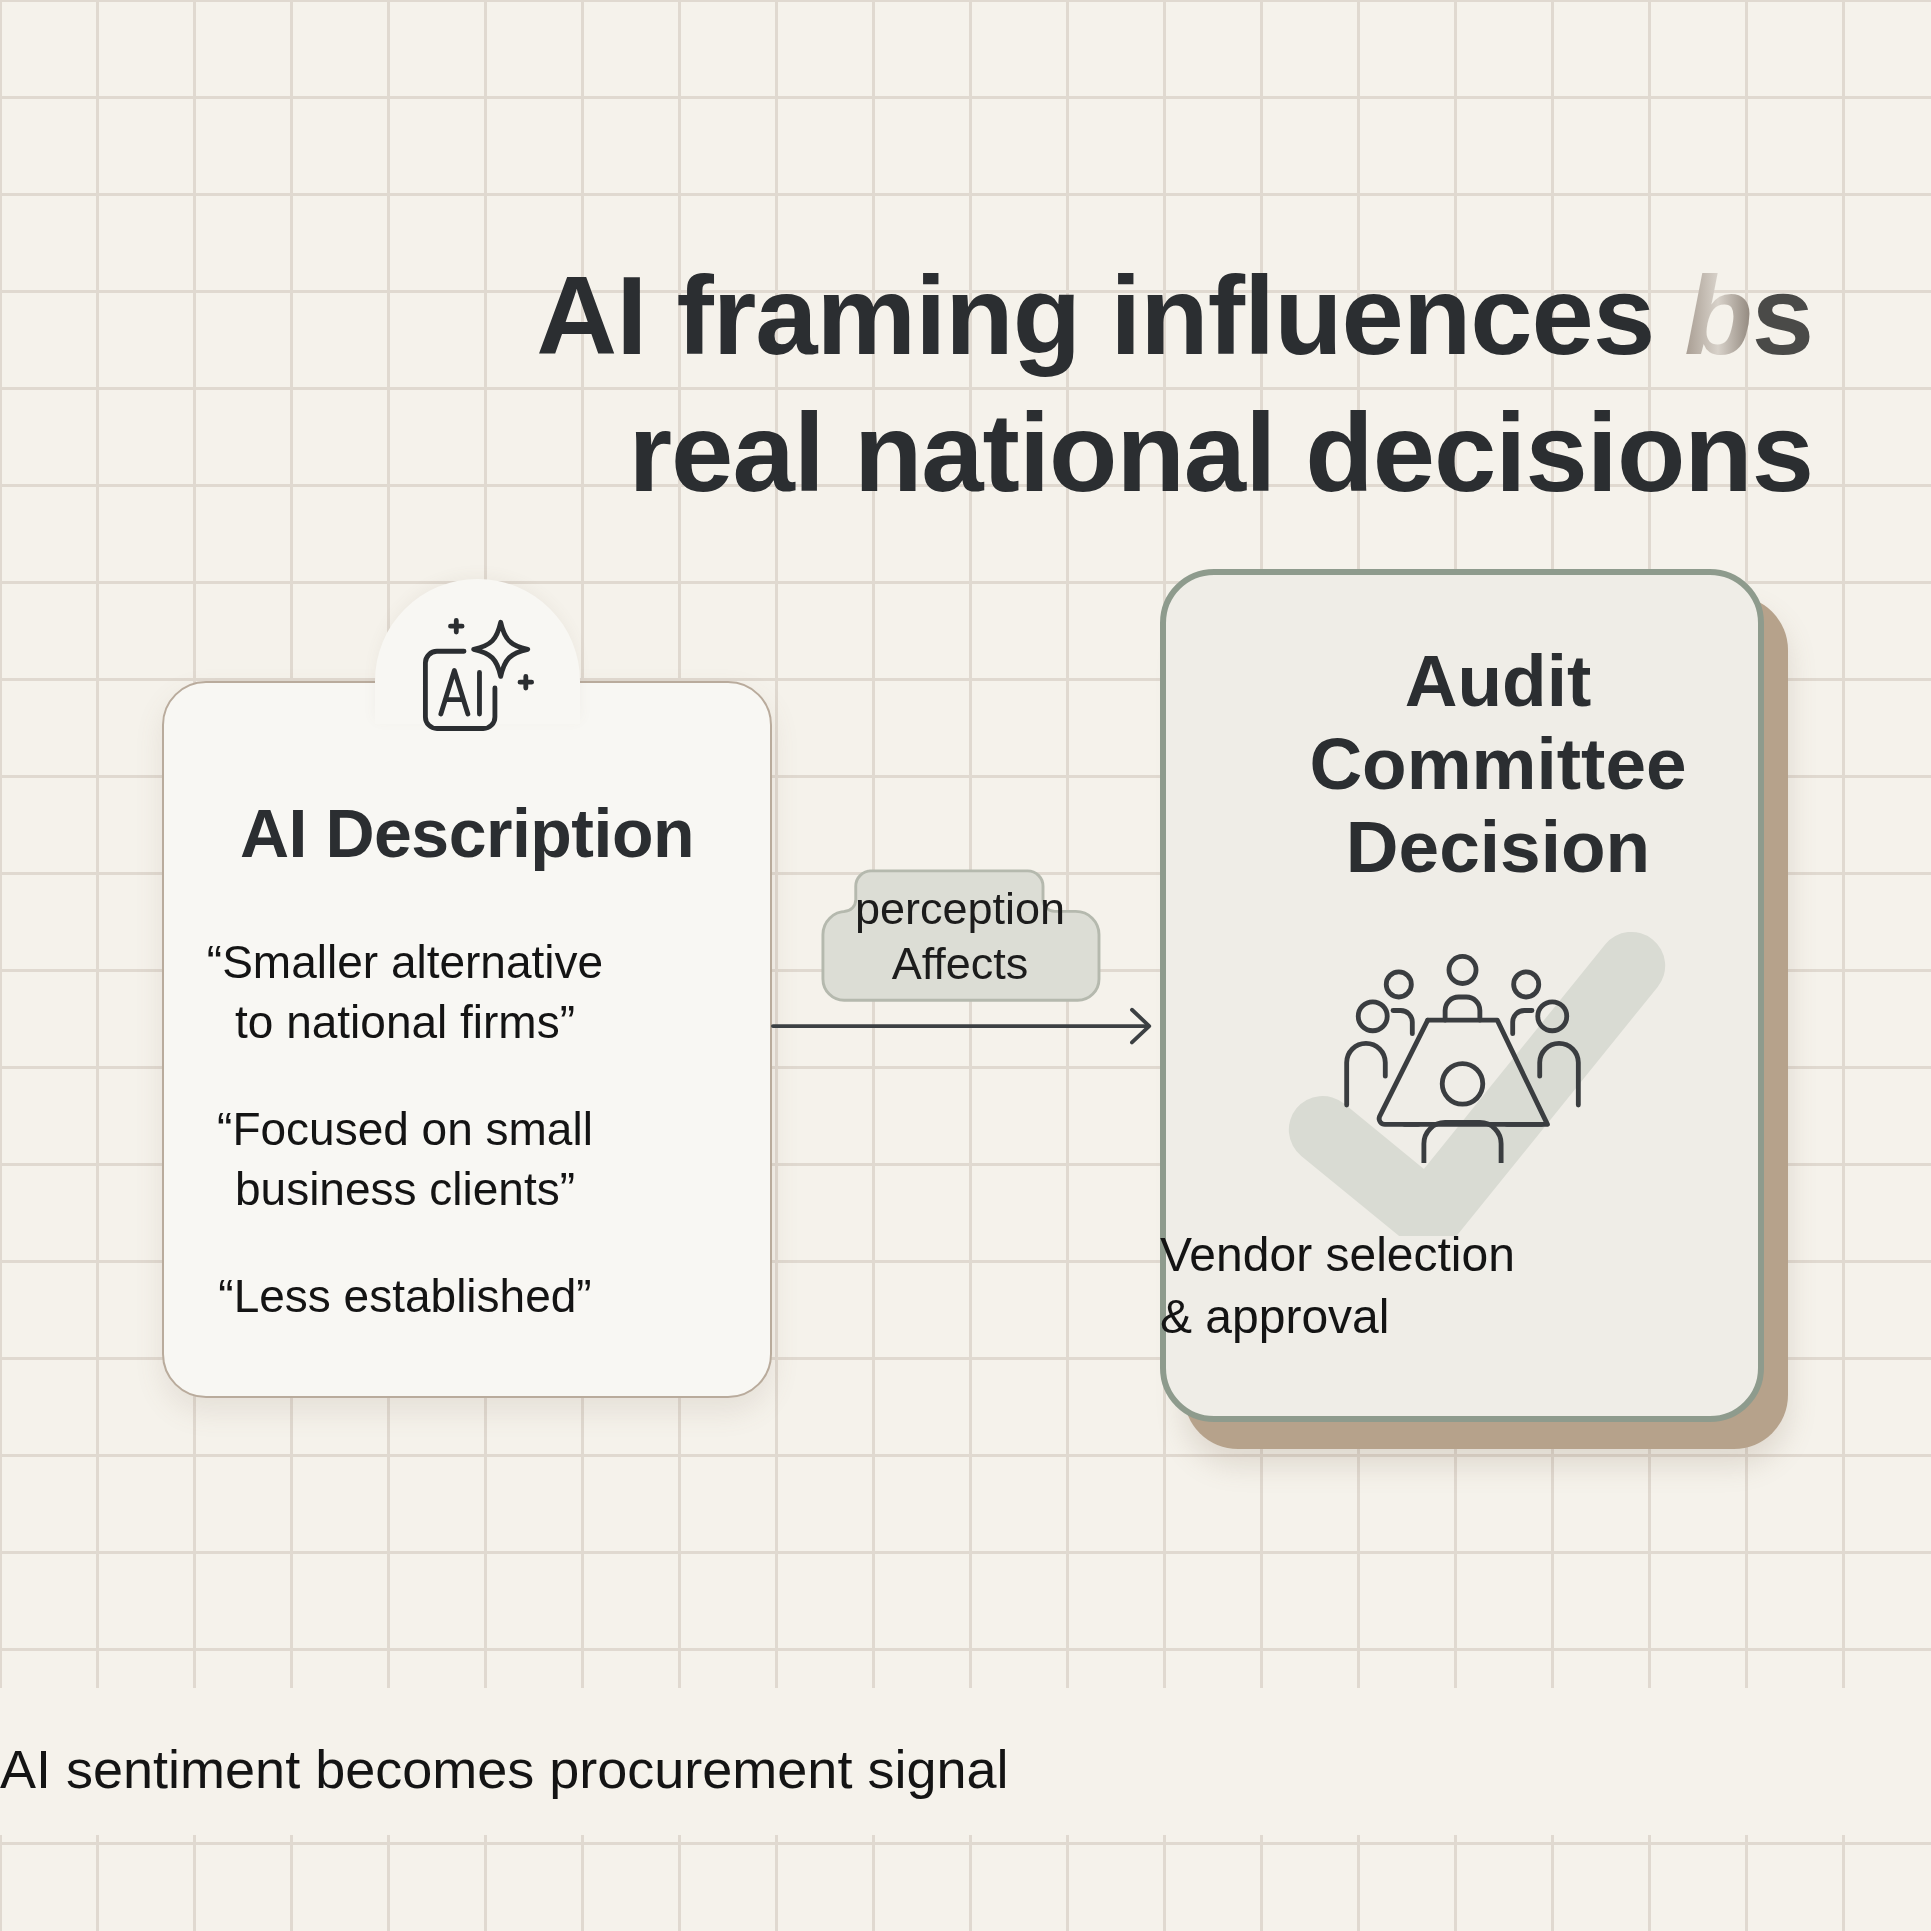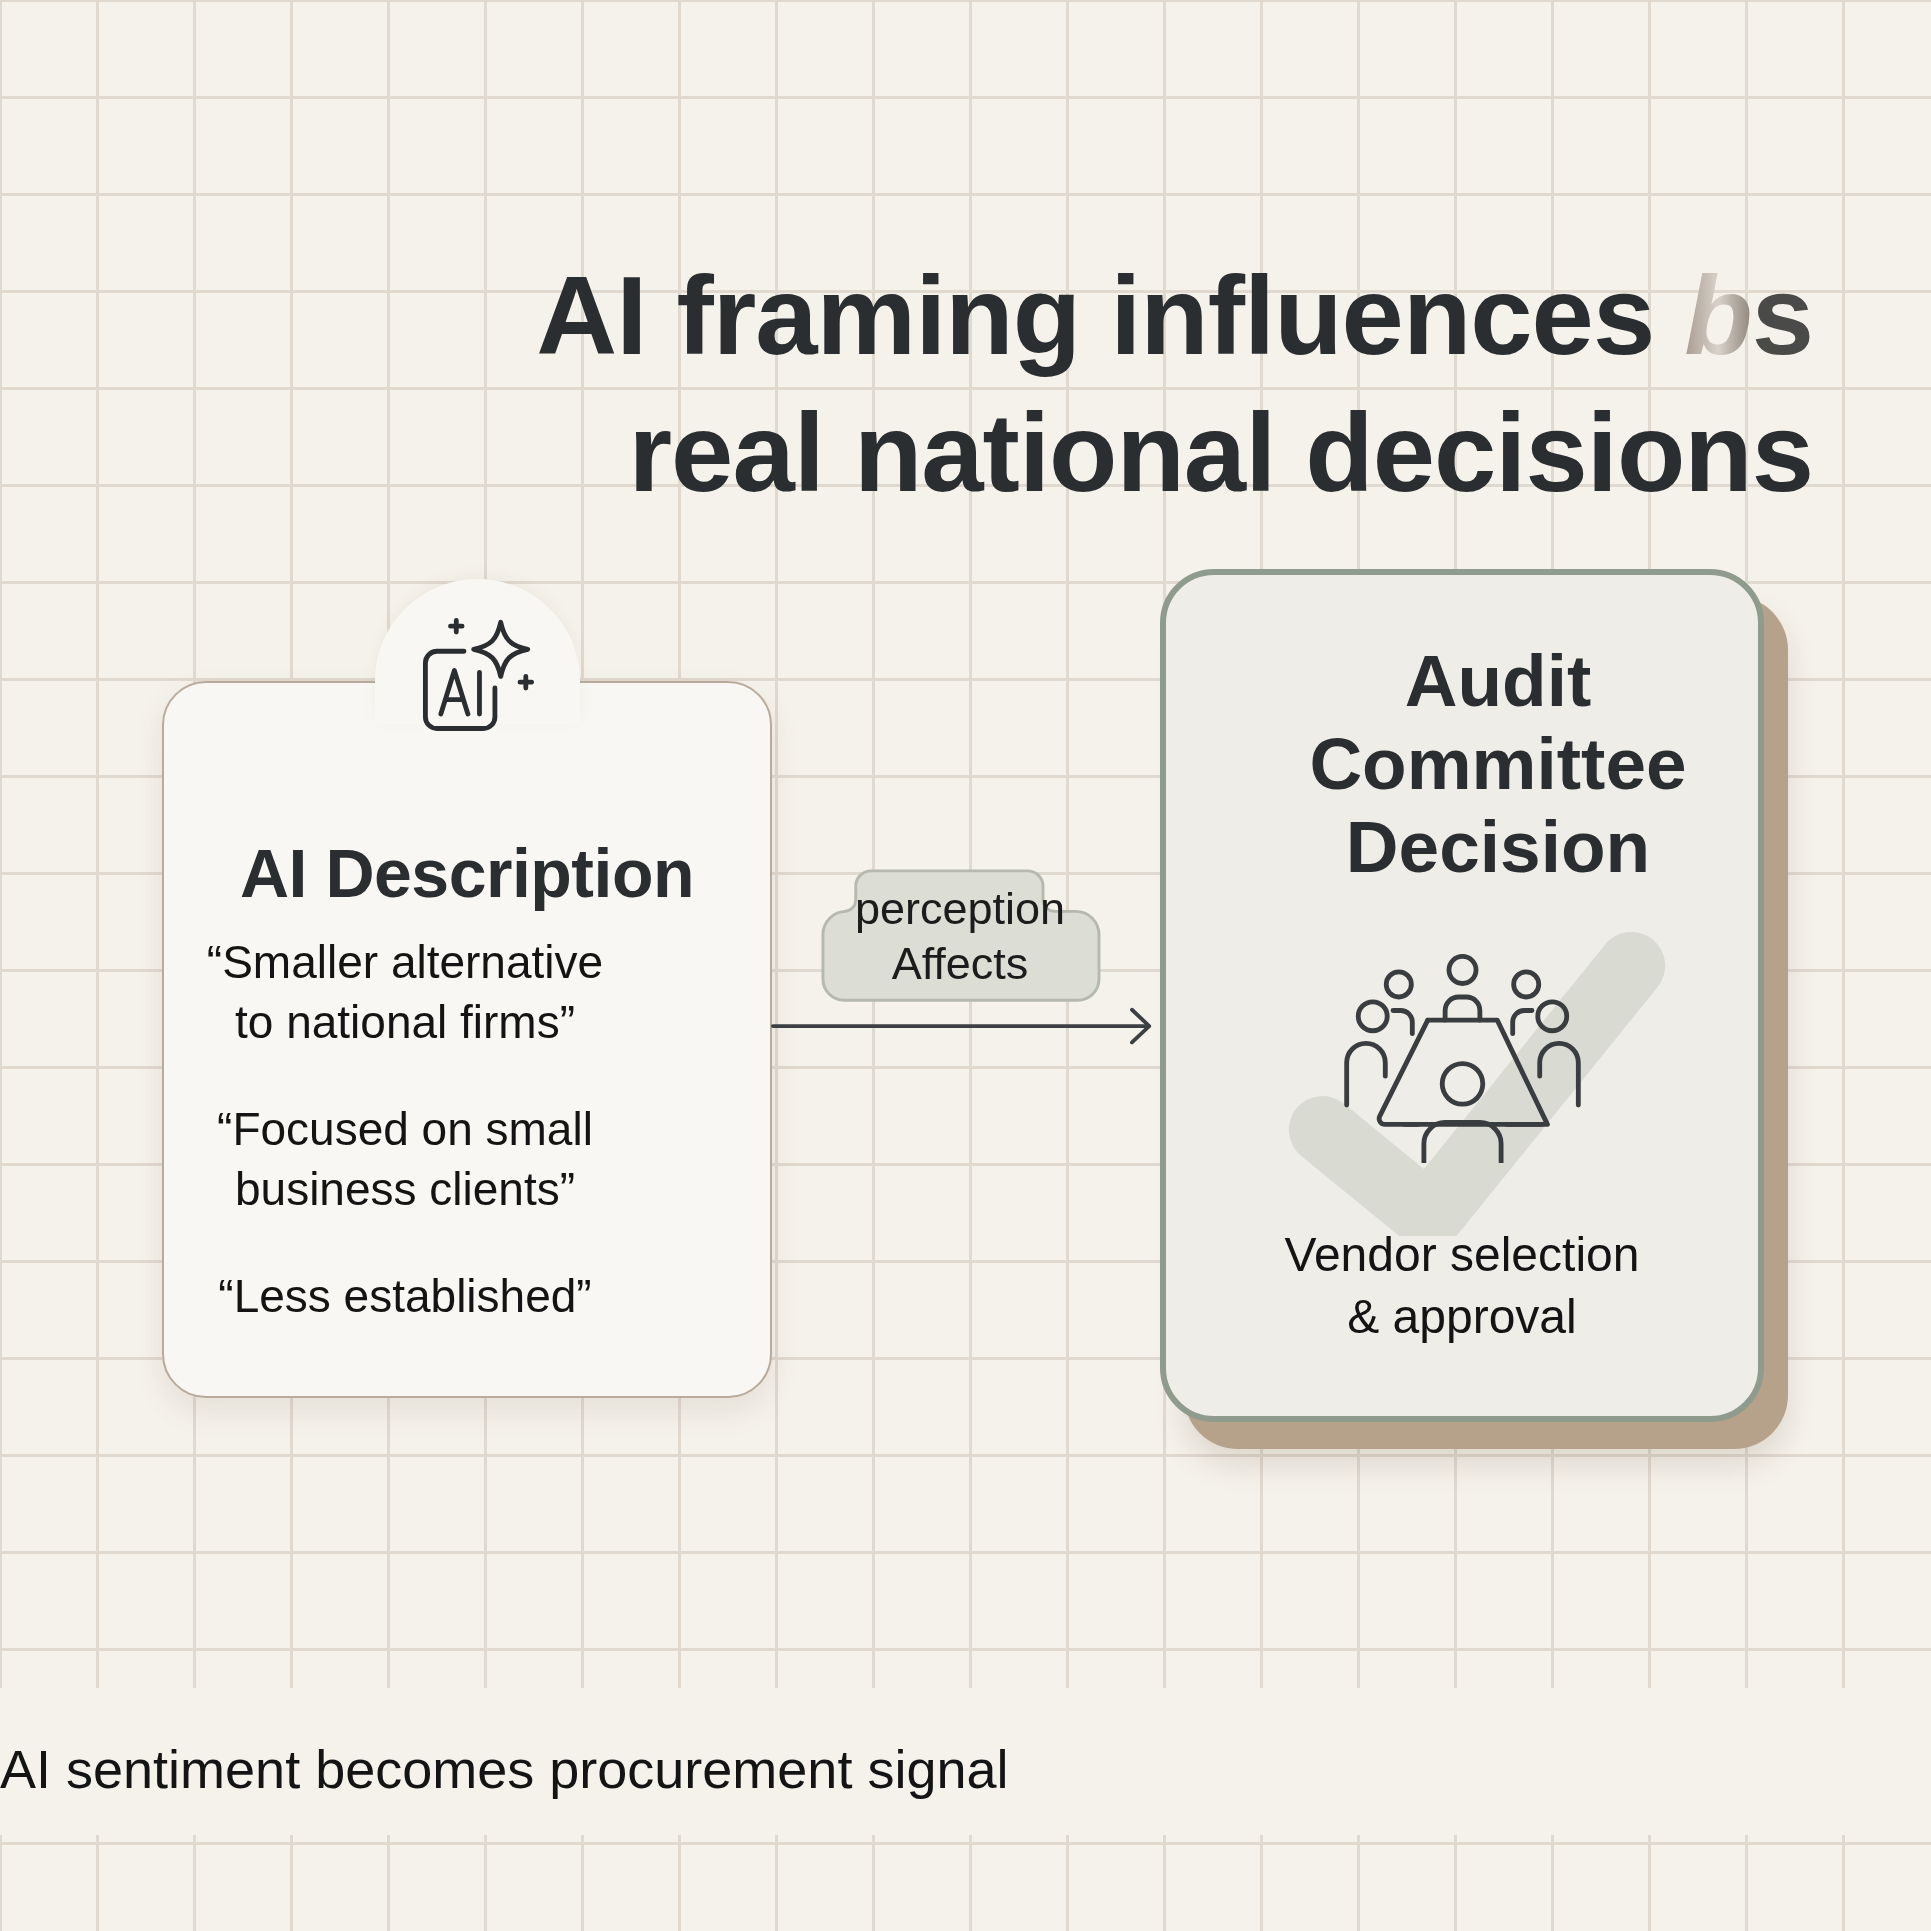--- a/index.html
+++ b/index.html
@@ -43,21 +43,21 @@
       box-shadow: 0 13.5px 29px rgba(120, 100, 80, 0.12);
     }
     .ai-tab {
       position: absolute; left: 375px; top: 579px; width: 205px; height: 145px;
       background: #f8f7f3; border-radius: 102px 102px 0 0;
       box-shadow: 0 -3.9px 13.5px rgba(120, 100, 80, 0.06);
     }
     .ai-icon { position: absolute; left: 406px; top: 603px; width: 145px; height: 140px; }
     .left-heading {
       position: absolute; left: 162px; top: 794px; width: 610px; text-align: center;
-      font-size: 68px; font-weight: bold; color: #2b2e31; letter-spacing: -0.5px; margin-top: 40px;
+      font-size: 68px; font-weight: bold; color: #2b2e31; letter-spacing: -0.5px;
     }
     .quote {
       position: absolute; left: 162px; width: 486px; text-align: center;
       font-size: 46px; line-height: 60px; color: #141414;
     }
 
     
     .arrow { position: absolute; left: 770px; top: 1004px; width: 386px; height: 48px; }
     .pill {
       position: absolute; left: 817px; top: 867px; width: 286px; height: 139px;
@@ -80,21 +80,21 @@
       background: #efede7;
     }
     .right-heading {
       position: absolute; left: 1160px; top: 639px; width: 604px; text-align: center;
       font-size: 73px; line-height: 83px; font-weight: bold; color: #2b2e31; margin-left: 36px;
     }
     .right-heading span { display: block; }
     .check-bg { position: absolute; left: 1284px; top: 927px; width: 386px; height: 309px; }
     .meeting-icon { position: absolute; left: 1337px; top: 941px; width: 251px; height: 222px; }
     .right-sub {
-      position: absolute; left: 1160px; top: 1224px; width: 604px; text-align: center;
+      position: absolute; left: 1160px; top: 1224px; width: 604px; 
       font-size: 48px; line-height: 62px; color: #141414;
     }
     .right-sub span { display: block; }
 
     .caption {
       position: absolute; left: 0; top: 1738px; width: 1931px; text-align: left;
       font-size: 54px; color: #141414;
     }
   </style>
 </head>

